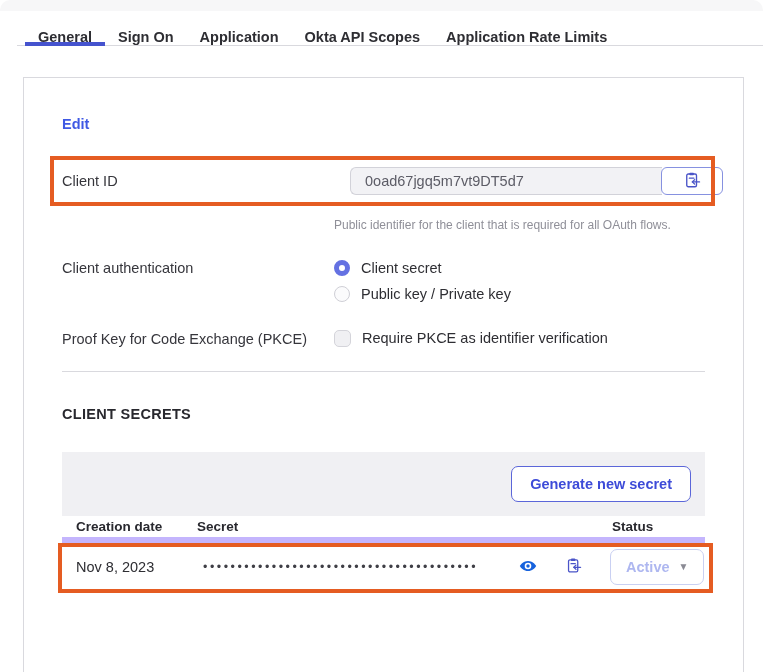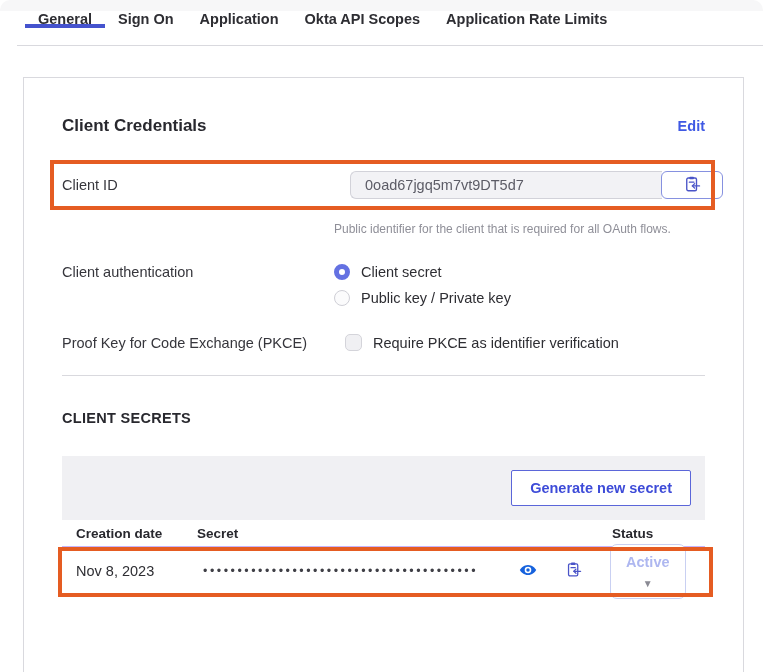--- a/index.html
+++ b/index.html
@@ -7,21 +7,21 @@
   body {
     width:763px; height:672px; overflow:hidden;
     background:#ffffff; color:#2e2e33;
     font-family:"Liberation Sans", sans-serif;
     font-size:14px;
   }
   .top-strip { height:11px; background:#f7f7f8; border-radius:10px 10px 0 0; }
 
   
   .tabbar {
-    display:flex; align-items:flex-start; height:35px;
+    display:flex; align-items:flex-end; height:35px;
     margin:0 0 0 17px; padding-left:8px;
     border-bottom:1px solid #d9d9de;
   }
   .tab {
     position:relative; display:flex; align-items:center;
     padding:0 13px; font-size:14.5px; font-weight:700; color:#2e2e33;
     cursor:pointer; white-space:nowrap;
   }
   .tab.active::after {
     content:""; position:absolute; left:0; right:0; bottom:-1px;
@@ -62,46 +62,46 @@
     margin-left:-1px; cursor:pointer;
   }
   .help {
     margin:12px 0 0 272px; max-width:348px;
     font-size:12px; line-height:26px; color:#8f8f98;
   }
 
   
   .auth-row { margin-top:22px; align-items:flex-start; }
   .opt-col { display:flex; flex-direction:column; gap:10px; }
-  .opt { display:flex; align-items:flex-end; cursor:pointer; }
+  .opt { display:flex; align-items:flex-start; cursor:pointer; }
   .radio { width:16px; height:16px; border-radius:50%; flex-shrink:0; }
   .radio.sel { background:#fff; border:5px solid #6471E2; }
   .radio.unsel { background:#fbfbfc; border:1px solid #cfcfd6; }
   .checkbox { width:17px; height:17px; border-radius:5px; background:#f0f0f3; border:1px solid #d4d4da; flex-shrink:0; cursor:pointer; }
   .opt-label { margin-left:11px; font-size:14.5px; color:#2e2e33; }
-  .pkce-row { margin-top:28px;gap:11px; }
+  .pkce-row { margin-top:28px; }
 
   .divider { margin-top:24px; border-top:1px solid #d9d9de; }
 
   
   .cs-heading { margin-top:34px; font-size:14.5px; font-weight:700; letter-spacing:.3px; color:#28282e; }
   .toolbar {
     margin-top:30px; height:64px; background:#f0f0f3;
     display:flex; align-items:center; justify-content:flex-end; padding-right:14px;
   }
   .gen-btn {
-    background:#fff; border:1px solid #5b66d9; border-radius:2px;
+    background:#fff; border:1px solid #5b66d9; border-radius:7px;
     color:#3D4BD8; font-weight:700; font-size:14.5px;
     font-family:"Liberation Sans", sans-serif;
     padding:9px 18px; cursor:pointer;
   }
 
   .table-header {
     display:flex; align-items:center; height:28px; padding-left:14px;
-    border-bottom:2px solid #c4b5fd;
+    border-bottom:7px solid #c4b5fd;
     font-size:13.5px; font-weight:700; color:#28282e;
   }
   .col1 { width:121px; flex-shrink:0; }
   .col2 { width:415px; flex-shrink:0; display:flex; align-items:center; }
   .col3 { flex:1; }
 
   .table-row {
     position:relative; display:flex; align-items:center;
     height:47px; padding-left:14px; border-bottom:1px solid #e6e6ea;
     font-size:14.5px; color:#2e2e33;
@@ -113,41 +113,39 @@
   }
   .icon-btn { display:flex; align-items:center; justify-content:center; cursor:pointer; background:none; border:none; padding:0; }
   .eye-btn { margin-left:6px; }
   .clip-btn { margin-left:28px; }
   .status-btn {
     display:inline-flex; align-items:center; gap:9px; margin-left:-2px;
     background:#fff; border:1px solid #c9d0f2; border-radius:7px;
     padding:9px 15px; cursor:pointer;
     color:#AEB7F0; font-weight:700; font-size:14.5px;
     font-family:"Liberation Sans", sans-serif;
-    flex-direction:column;
   }
   .caret { font-size:10px; color:#8a8a94; line-height:1; }
 </style>
 </head>
 <body>
 
 <div class="top-strip"></div>
 
 <nav class="tabbar">
   <div class="tab active">General</div>
   <div class="tab">Sign On</div>
   <div class="tab">Application</div>
   <div class="tab">Okta API Scopes</div>
   <div class="tab">Application Rate Limits</div>
 </nav>
 
 <section class="card">
 
   <div class="panel-head">
-    <div class="panel-title">Client Credentials</div>
     <a class="edit-link">Edit</a>
   </div>
 
   <div class="field-row clientid-row">
     <div class="hl-box" id="clientid-hl"></div>
     <div class="field-label">Client ID</div>
     <div class="idgroup">
       <div class="id-input">0oad67jgq5m7vt9DT5d7</div>
       <button class="copy-btn">
         <span>

